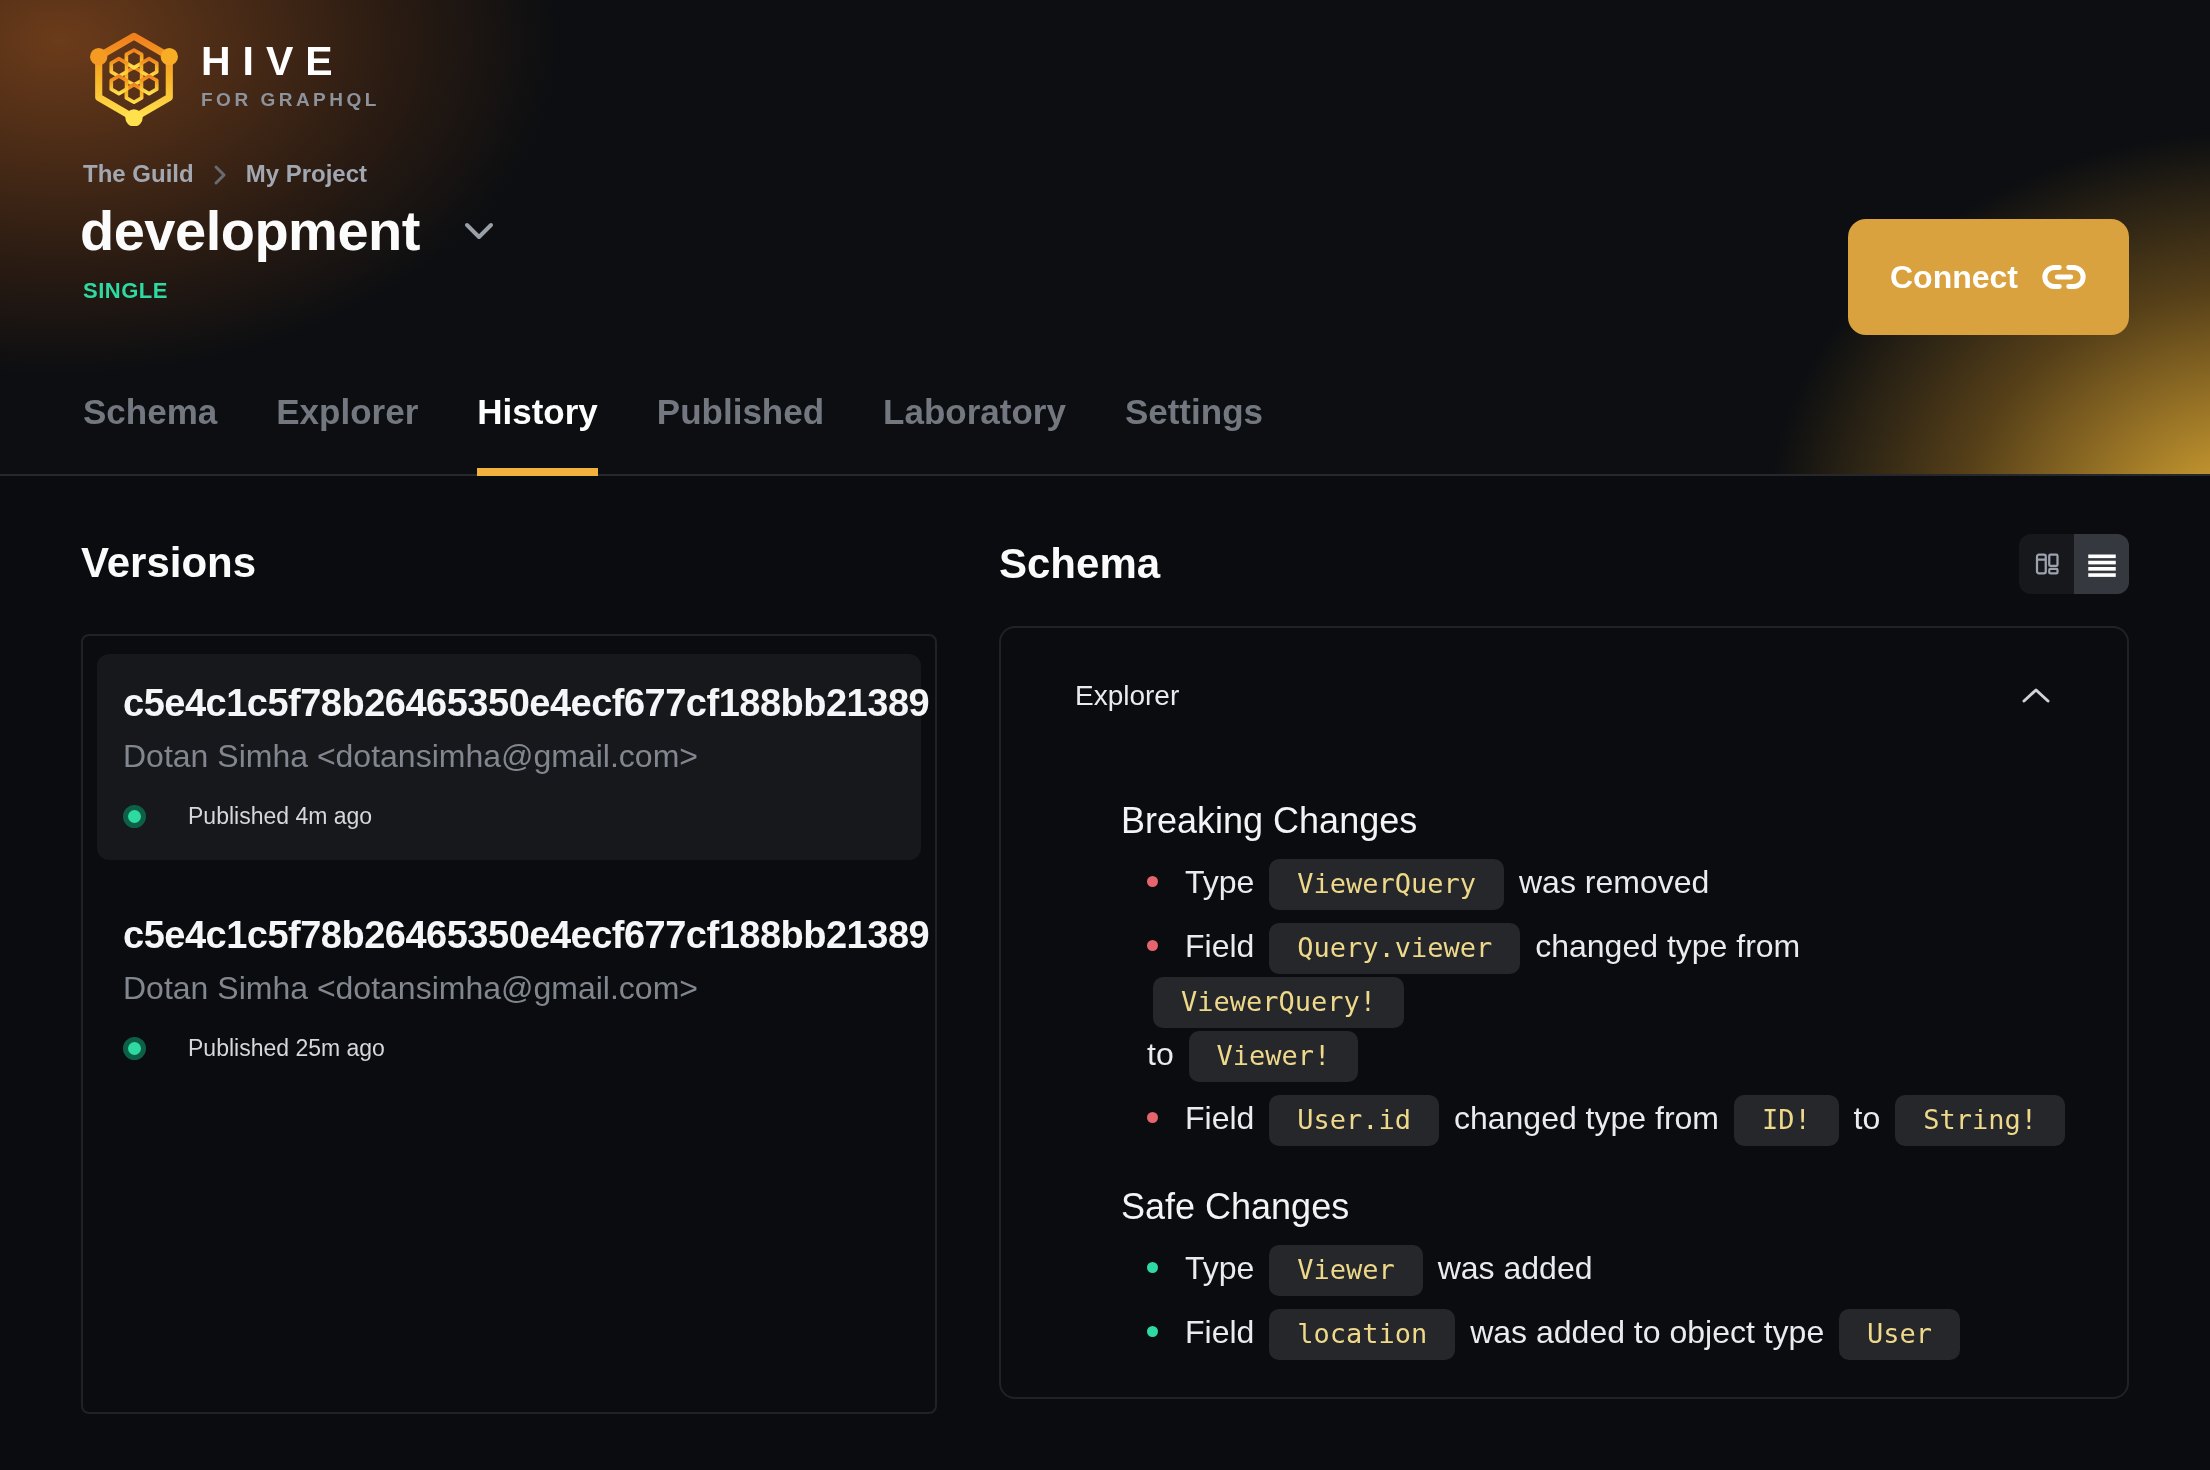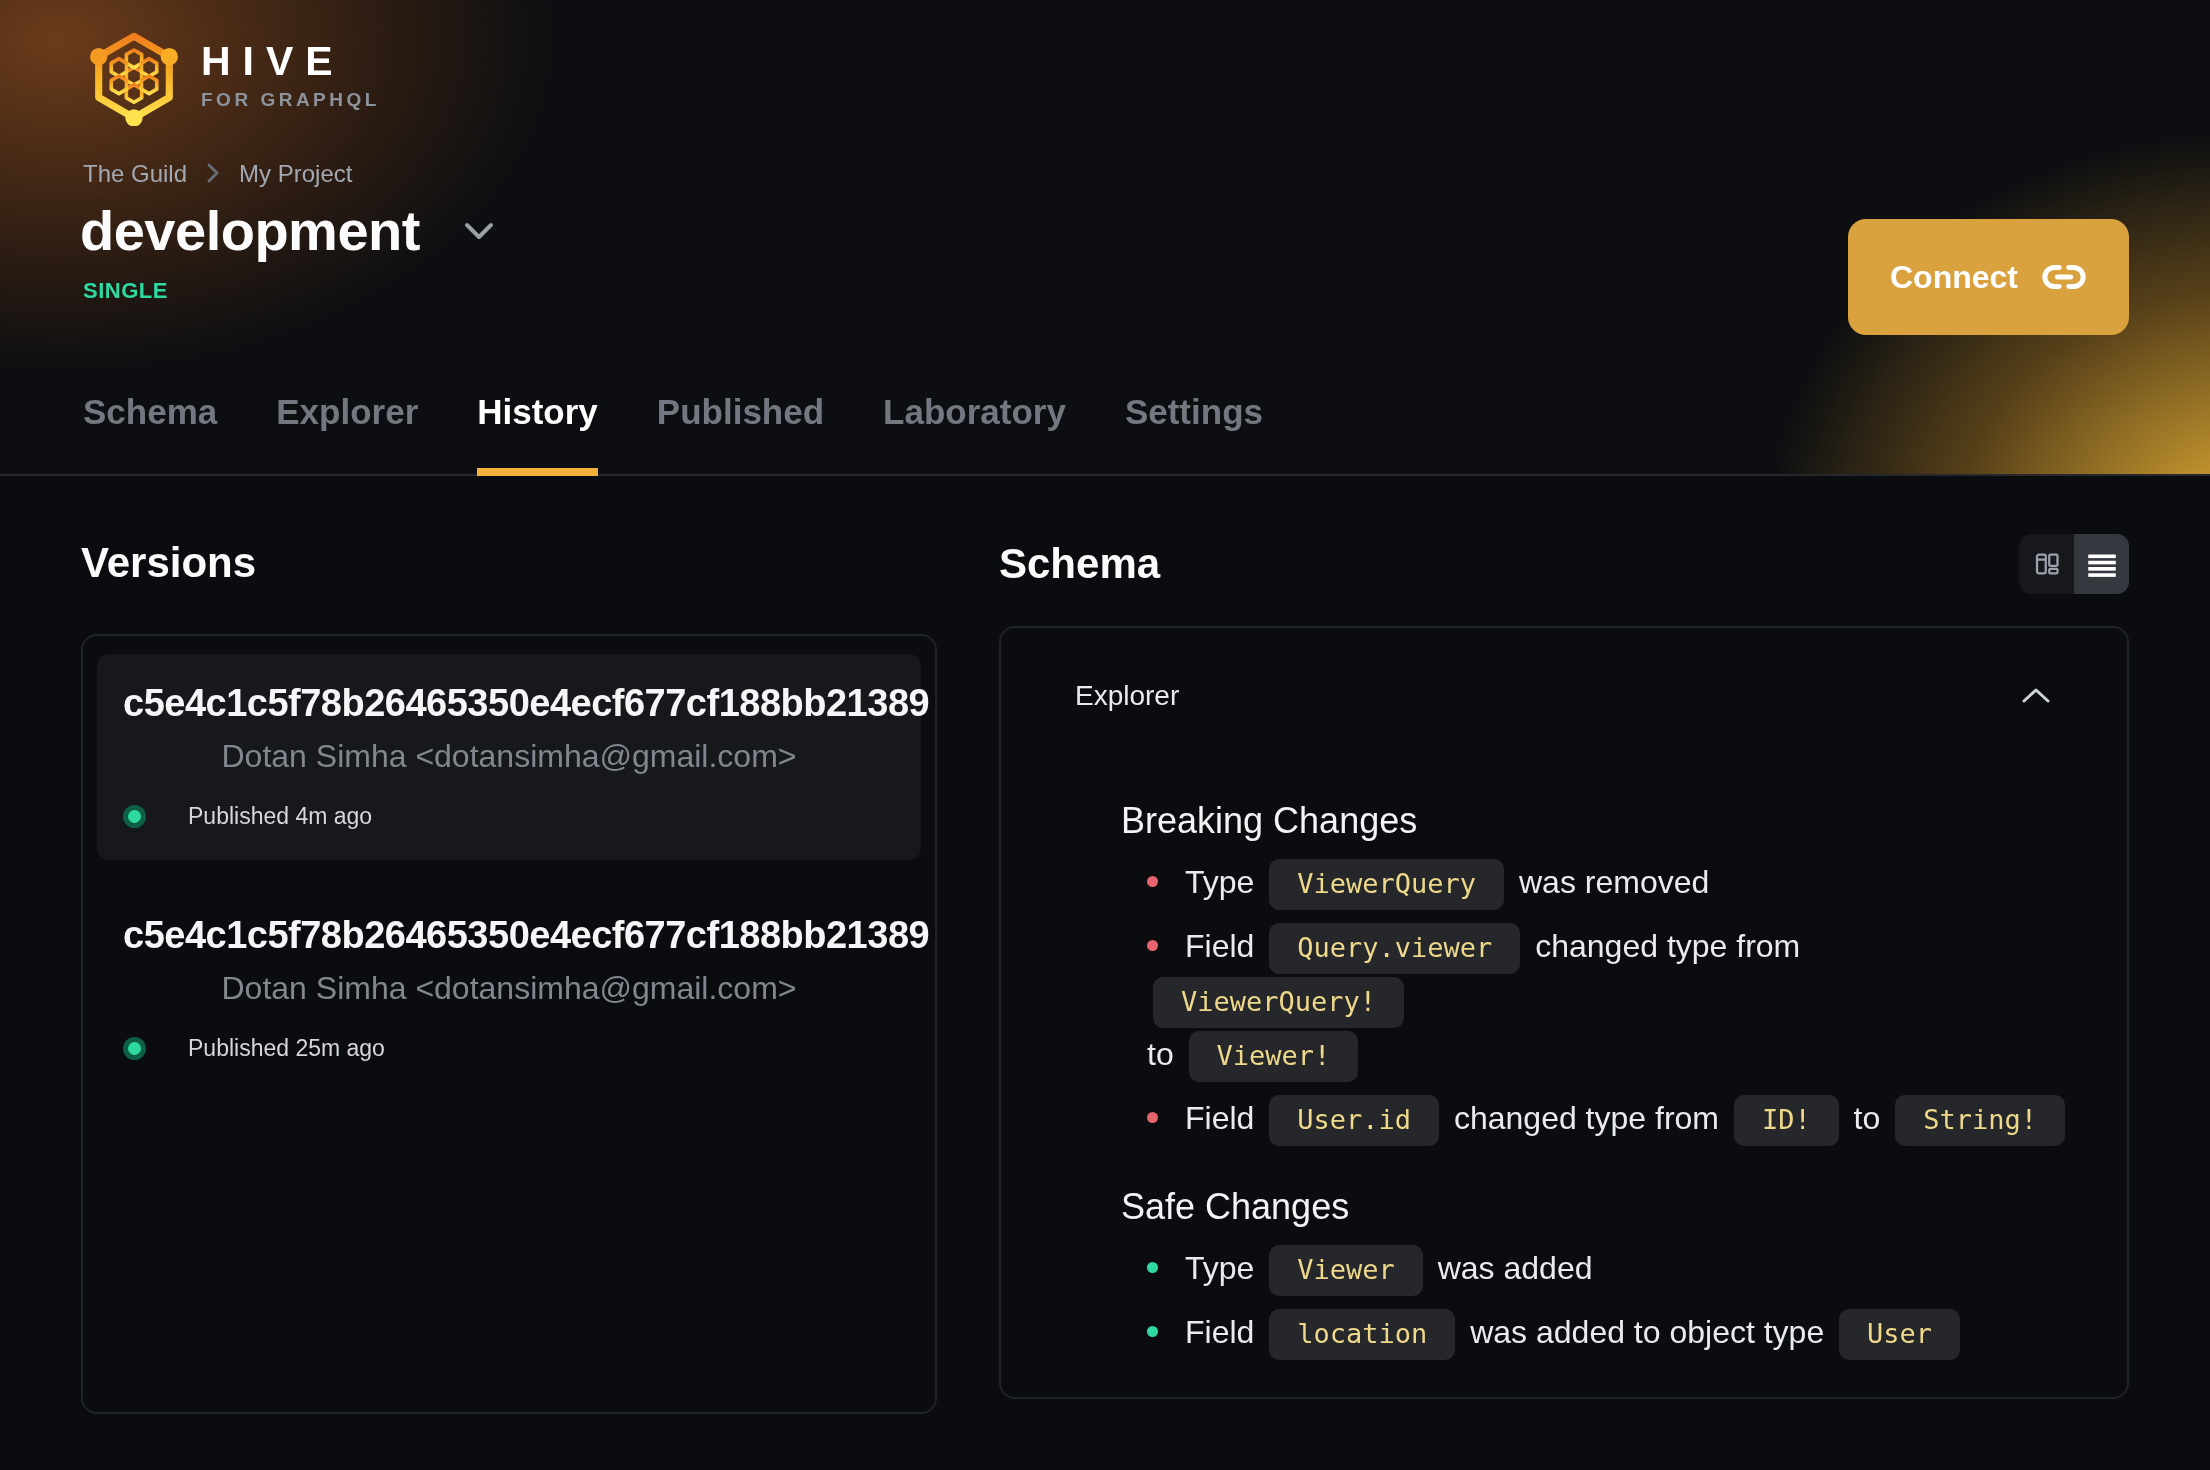--- a/index.html
+++ b/index.html
@@ -28,22 +28,22 @@
   }
   .logo-svg { width:102px; height:102px; display:block; }
   .brand-name {
     font-size:41px; font-weight:bold; color:#ffffff; letter-spacing:12px; line-height:1;
   }
   .brand-tagline {
     margin-top:8px; font-size:19px; font-weight:bold; color:#8d939d; letter-spacing:3.5px; line-height:1;
   }
   .breadcrumb {
     position:absolute; top:160px; left:83px;
-    display:flex; align-items:flex-start; gap:18px;
-    font-size:24px; color:#a2a8b1;
+    display:flex; align-items:flex-end; gap:18px;
+    font-size:24px; color:#a2a8b1;font-weight:bold;
   }
   .crumb { cursor:pointer; }
   .crumb-sep { color:#676c74; display:flex; align-items:center; }
   .title-row {
     position:absolute; top:198px; left:80px;
     display:flex; align-items:center; gap:42px;
   }
   .target-title { font-size:56px; font-weight:bold; color:#fbfbfc; letter-spacing:-0.5px; }
   .target-badge {
     position:absolute; top:278px; left:83px;
@@ -74,23 +74,22 @@
 
   
   .main { display:flex; gap:62px; padding:0 81px; }
   .col-left { width:856px; flex:none; }
   .col-right { flex:1; min-width:0; }
   .panel-title { font-size:42px; font-weight:bold; color:#fbfbfc; }
   .col-left .panel-title { margin-top:63px; }
 
   .versions-panel {
     margin-top:47px; height:780px;
-    border:2px solid #1f2227; border-radius:16px;
+    border:2px solid #1f2227; border-radius:8px;
     padding:18px 14px;
-    text-align:center;
   }
   .version-card { border-radius:12px; padding:28px 26px 30px; cursor:pointer; }
   .version-card.active { background:#17181c; }
   .version-card + .version-card { margin-top:26px; }
   .v-hash { font-size:38px; font-weight:bold; color:#f5f6f7; letter-spacing:-0.5px; white-space:nowrap; }
   .v-author { margin-top:13px; font-size:32px; color:#82878f; }
   .v-status { margin-top:28px; display:flex; align-items:center; gap:14px; }
   .v-dot {
     width:23px; height:23px; border-radius:50%; flex:none;
     background:#2fd9a2; border:5px solid #0d5f45;

